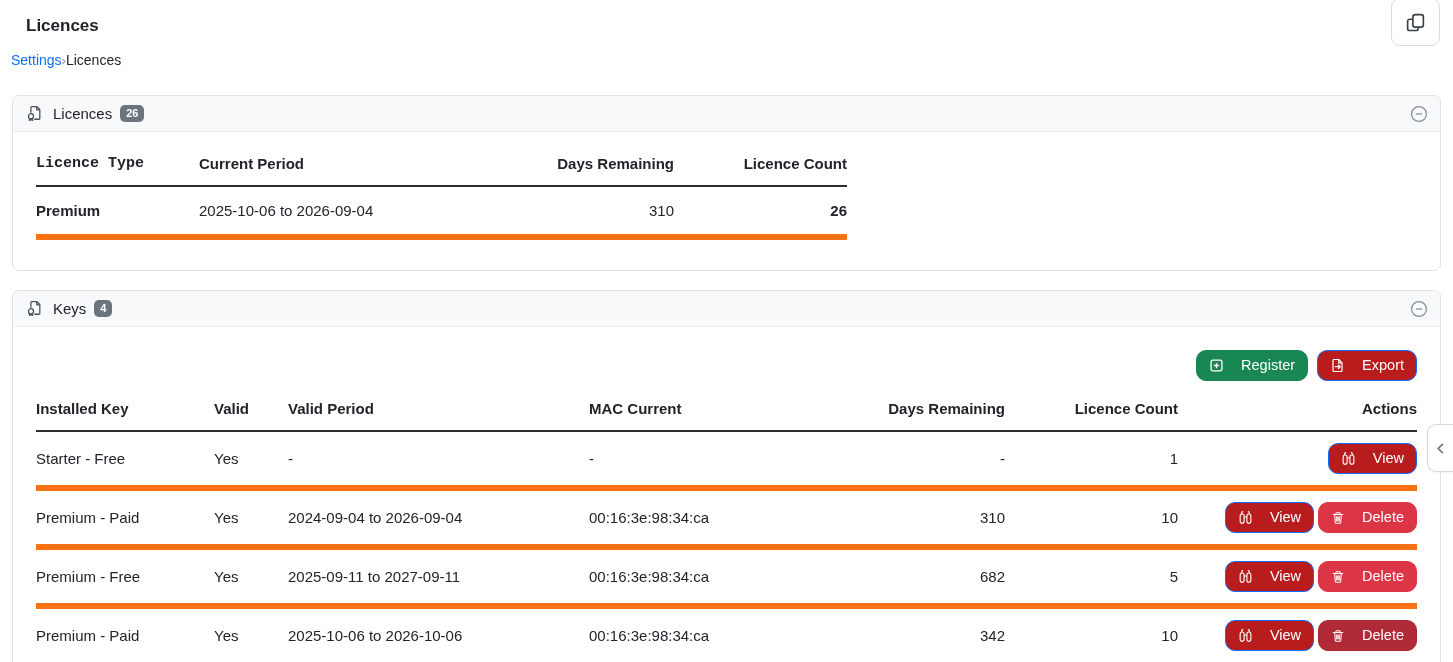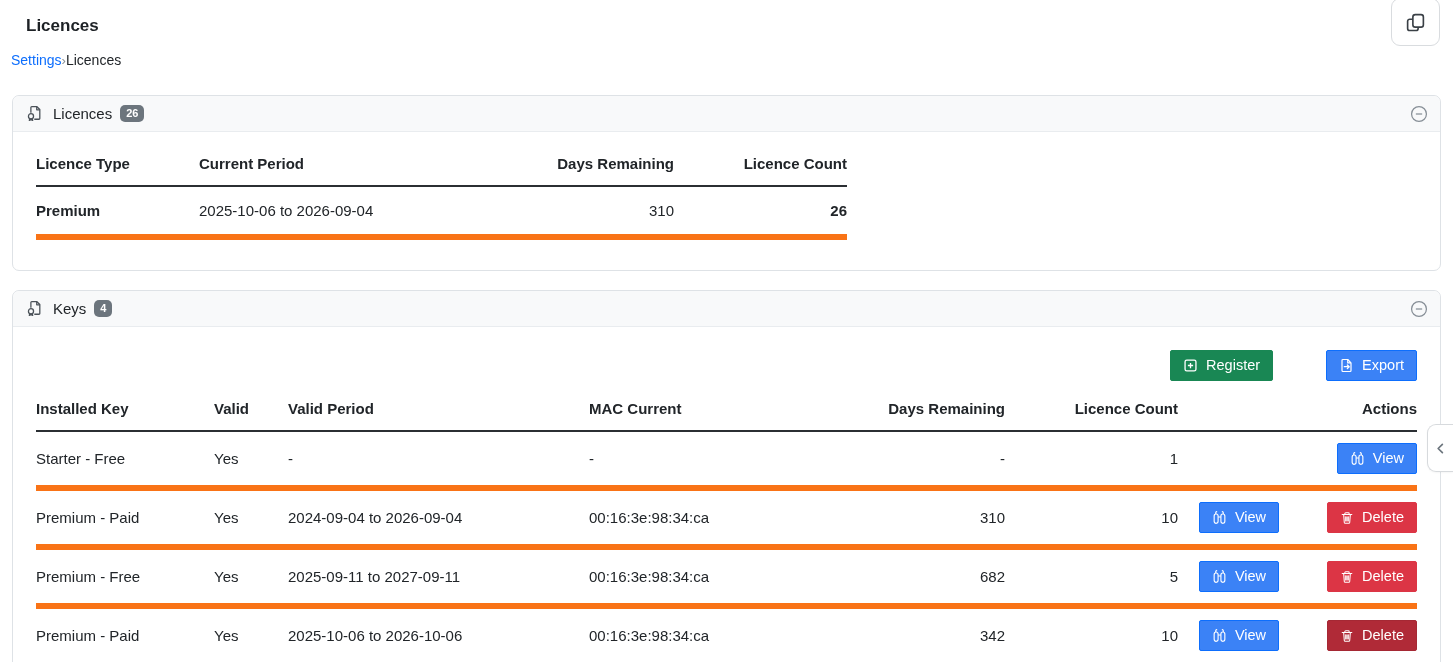--- a/index.html
+++ b/index.html
@@ -44,40 +44,40 @@
 
   
   table { border-collapse:collapse; font-size:15px; color:#212529; }
   th { text-align:left; font-weight:700; padding:6px 0 13px 0; border-bottom:2px solid #2b2f33; }
   td { padding:15px 0; border-bottom:6px solid #f97316; }
   .num { text-align:right; }
   .bold { font-weight:700; }
 
   .card-1 .card-body { padding:17px 23px 30px 23px; }
   .licences-table { width:811px; table-layout:fixed; }
-  .licences-table .c1{width:163px;} .licences-table .c2{width:250px;}
+  .licences-table .c1{width:163px;font-family:Liberation Mono, monospace;} .licences-table .c2{width:250px;}
   .licences-table .c3{width:225px;} .licences-table .c4{width:173px;}
 
   .card-2 .card-body { padding:23px 23px 26px 23px; }
   .btn-row { display:flex; justify-content:flex-end; gap:9px; margin-bottom:13px; }
   .keys-table { width:100%; table-layout:fixed; }
   .keys-table .k1{width:178px;} .keys-table .k2{width:74px;}
   .keys-table .k3{width:301px;} .keys-table .k4{width:235px;}
   .keys-table .k5{width:181px;} .keys-table .k6{width:173px;}
   .keys-table td { padding:11px 0; }
   .actions-cell { text-align:right; }
   .actions-wrap { display:flex; justify-content:flex-end; gap:4px; }
 
   
   .btn {
-    display:inline-flex; align-items:center; gap:8px; border-radius:2px;
+    display:inline-flex; align-items:center; gap:17px; border-radius:10px;
     font-family:"Liberation Sans", sans-serif; font-size:14.5px; line-height:1;
-    padding:7px 12px; border:1px solid transparent; color:#fff; cursor:pointer;margin-left:44px;
-  }
-  .btn-primary { background:#3b82f6; border-color:#0d6efd; }
+    padding:7px 12px; border:1px solid transparent; color:#fff; cursor:pointer;
+  }
+  .btn-primary { background:#b91c1c; border-color:#0d6efd; }
   .btn-success { background:#198754; border-color:#198754; }
   .btn-danger  { background:#dc3545; border-color:#dc3545; }
   .btn-danger-dark { background:#b02a37; border-color:#a52834; }
 
   
   .drawer-handle {
     position:absolute; top:424px; right:0; width:26px; height:48px;
     background:#fff; border:1px solid #d7dadd; border-right:none;
     border-radius:9px 0 0 9px; box-shadow:0 1px 2px rgba(0,0,0,.04);
     display:flex; align-items:center; justify-content:center; cursor:pointer; color:#6c757d;

